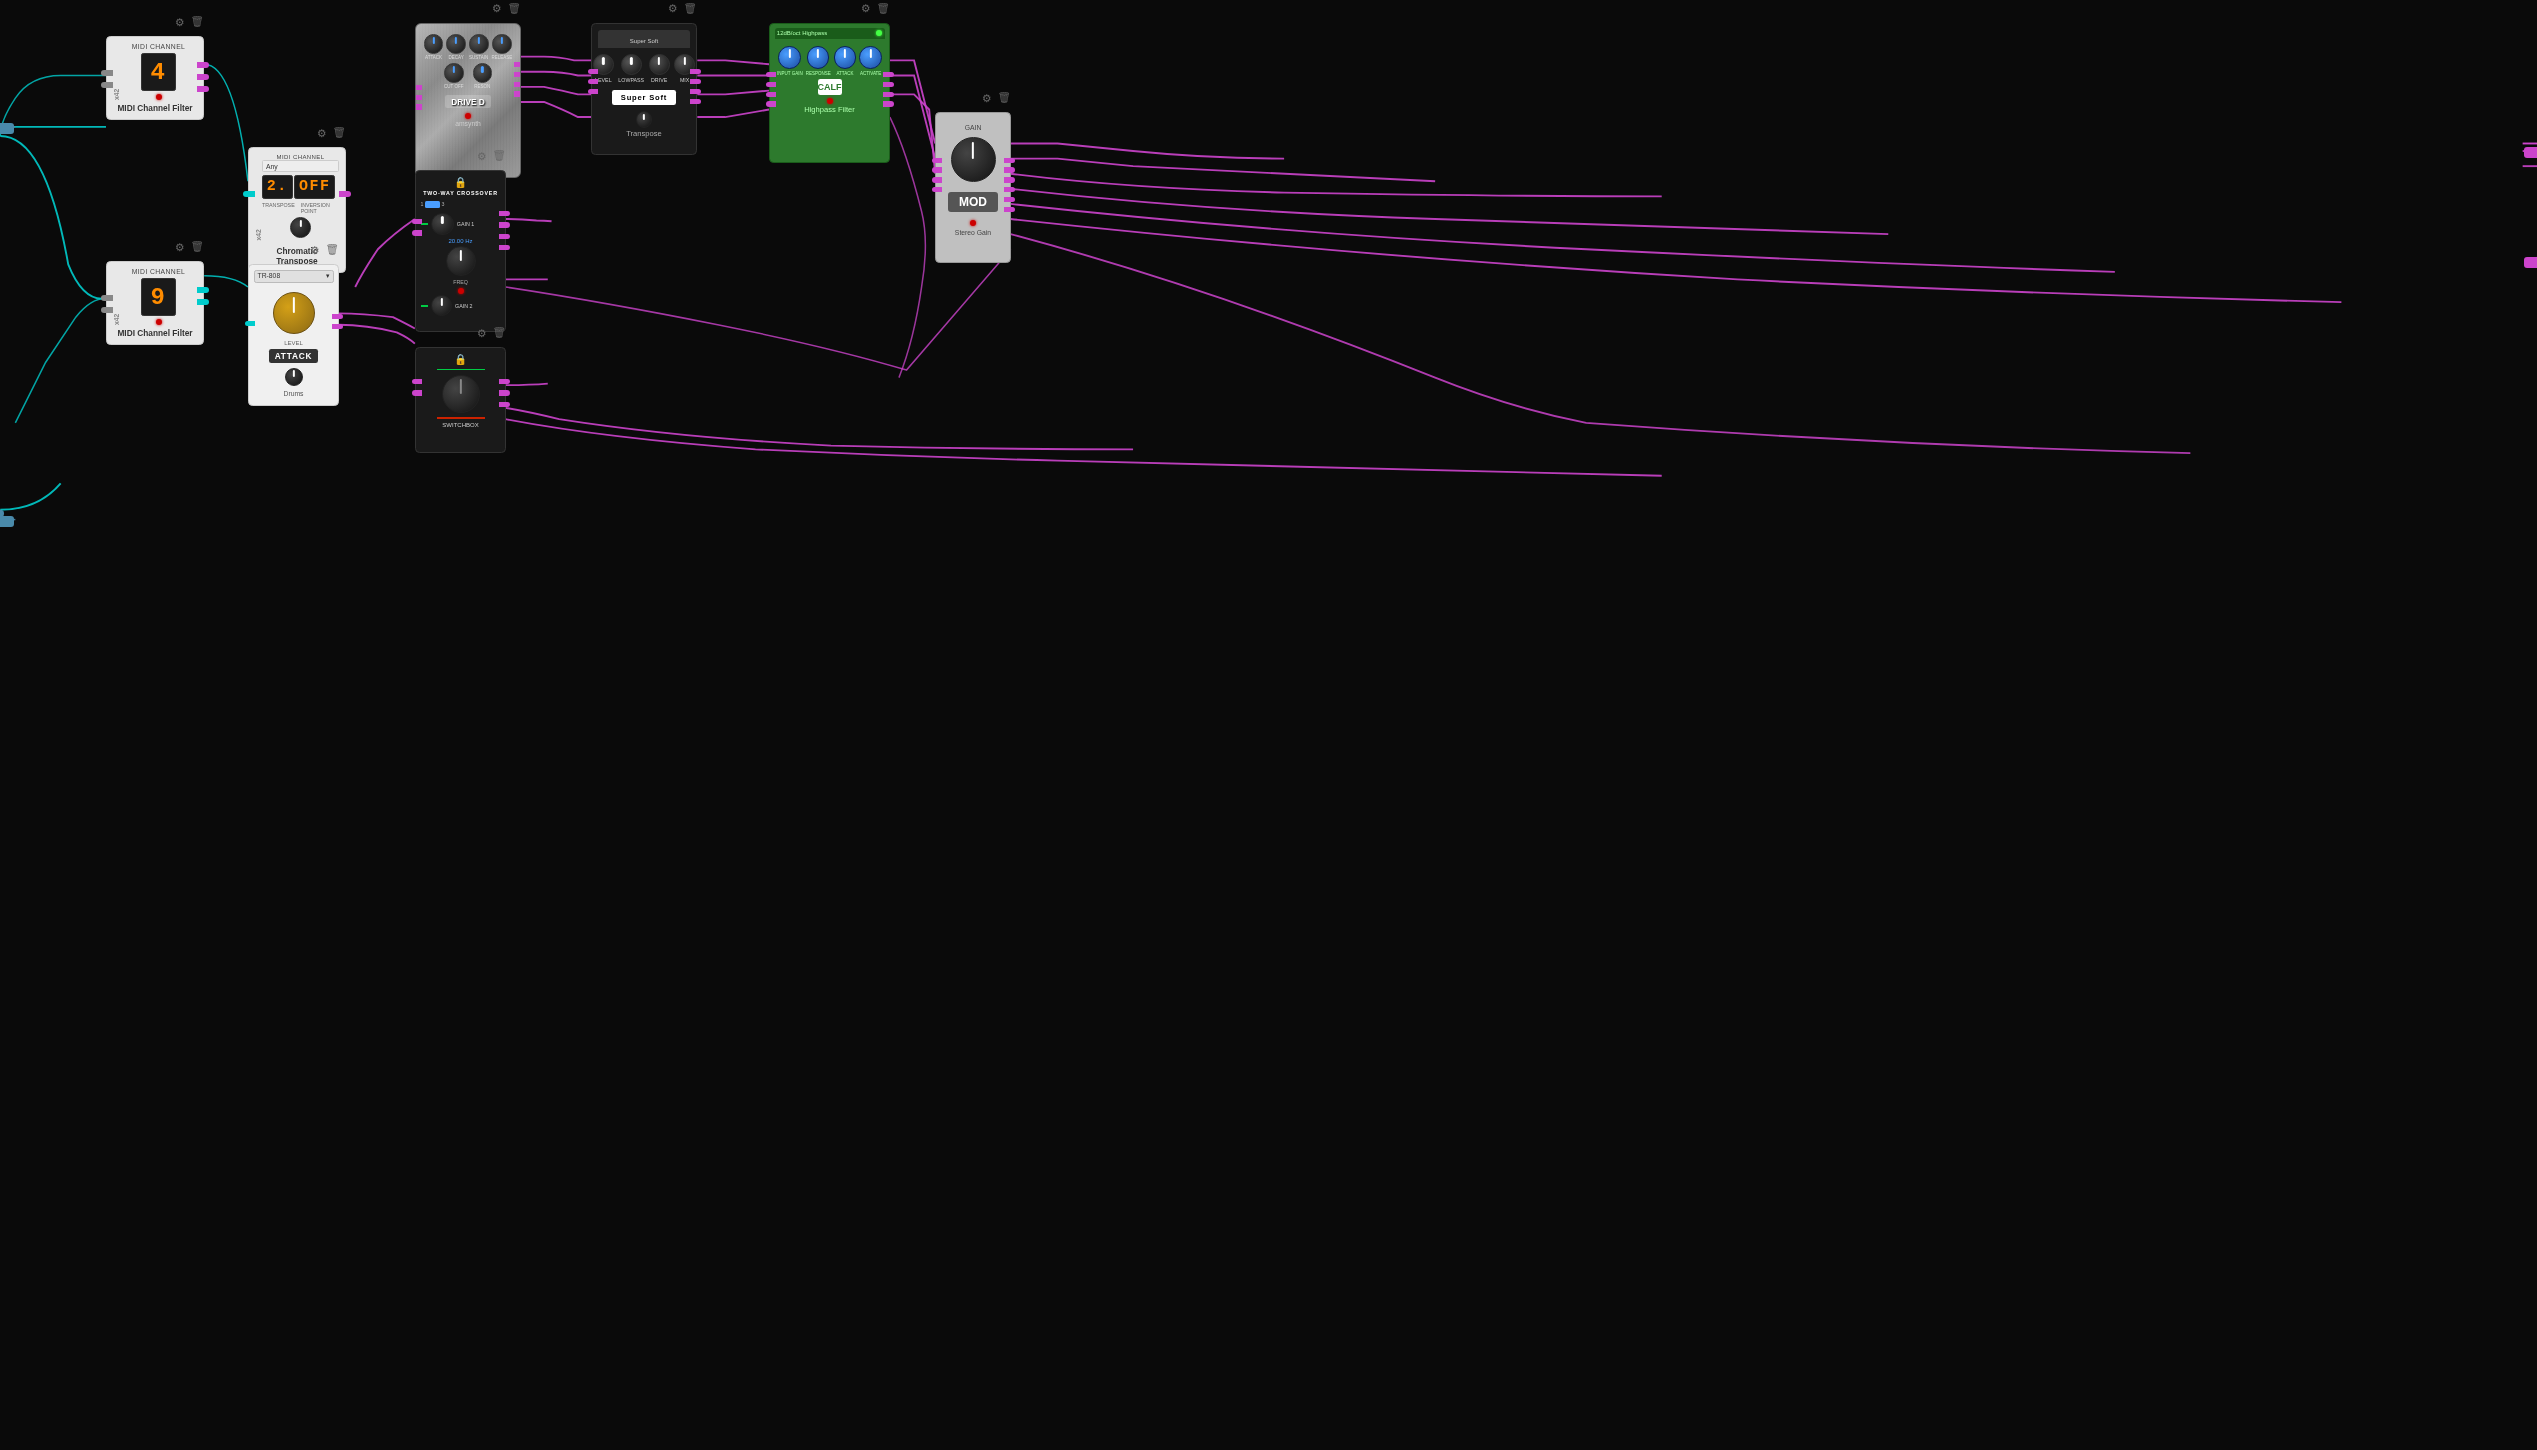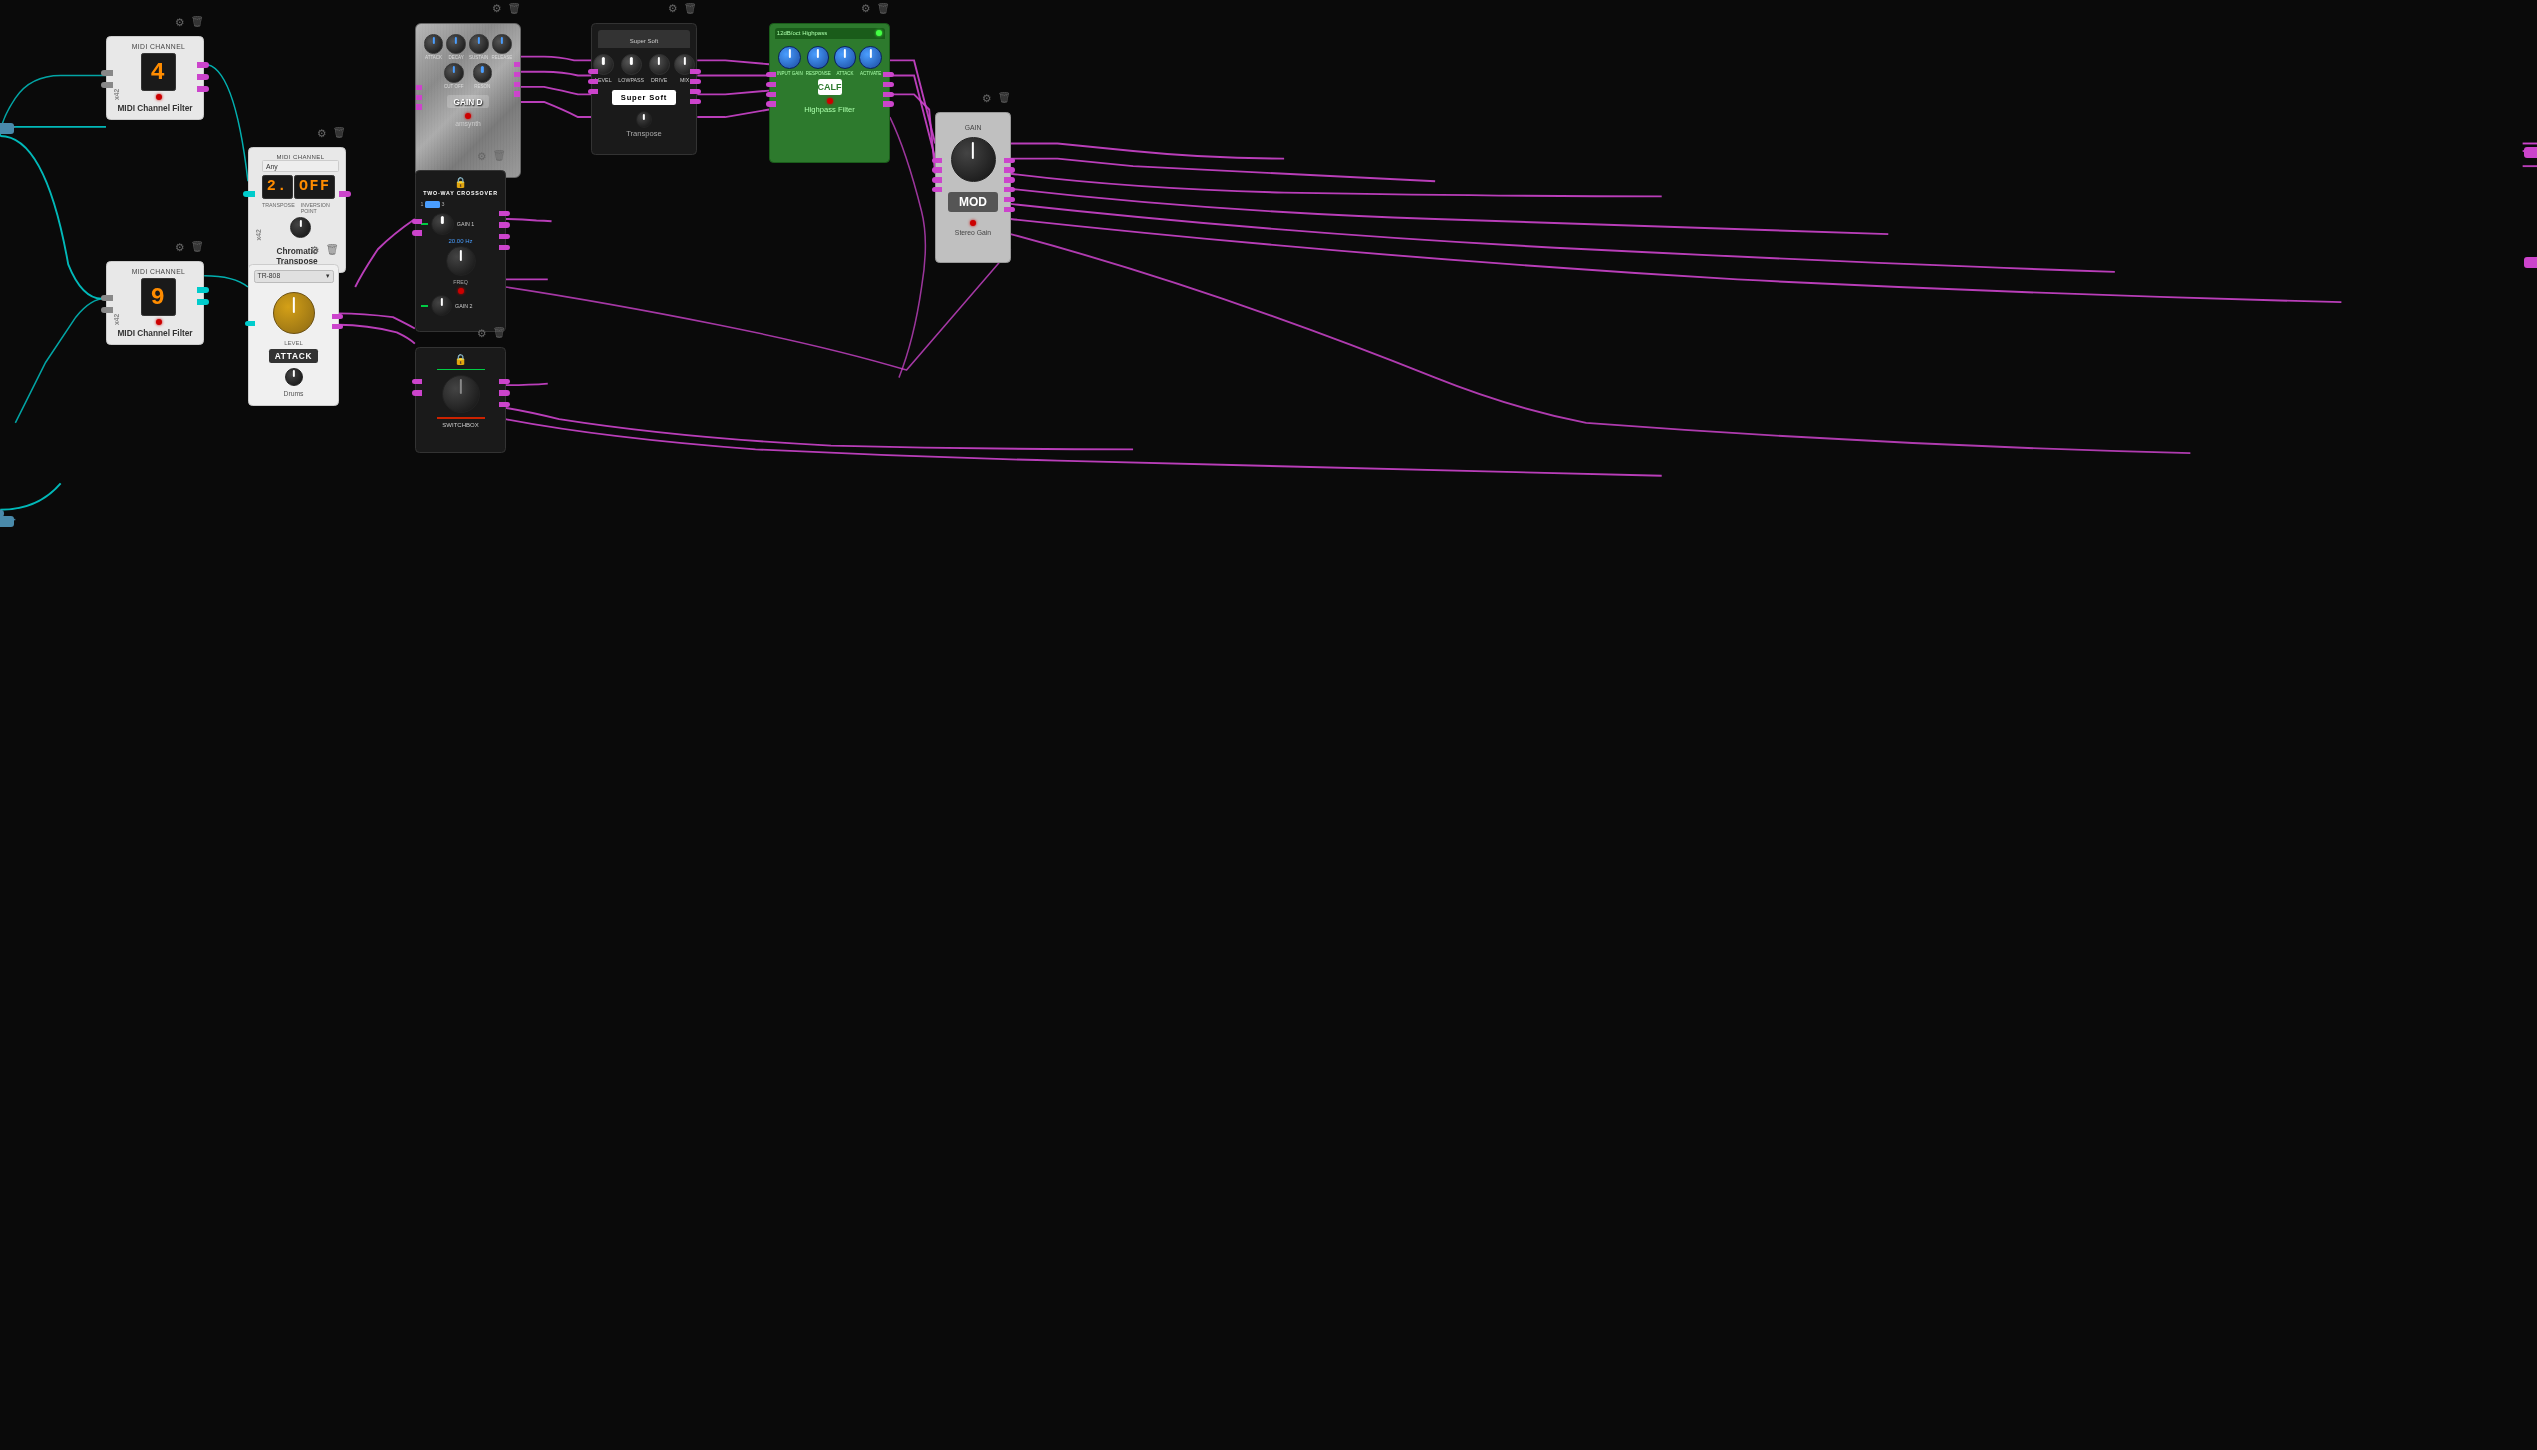--- a/index.html
+++ b/index.html
@@ -471,21 +471,21 @@
           <div class="knob-label" style="color:#ddd; font-size:4.5px;">CUT OFF</div>
         </div>
         <div class="knob-group">
           <div class="knob knob-black" style="width:19.6px; height:19.6px;">
             <div class="knob-indicator" style="background:#4a9eff;"></div>
           </div>
           <div class="knob-label" style="color:#ddd; font-size:4.5px;">RESON</div>
         </div>
       </div>
 
-      <div class="nick-d-label">GAIN D</div>
+      <div class="nick-d-label">DRIVE D</div>
 
       <div class="led" style="margin:1.5px;"></div>
 
       <div style="font-size:6.8px; color:#ccc;">amsynth</div>
     </div>
 
     <div style="position:absolute; left:-4.5px; top:40%; display:flex; flex-direction:column; gap:4.5px;">
       <div style="width:10.6px; height:5.3px; background:#cc44cc; border-radius:3px 0 0 3px;"></div>
       <div style="width:10.6px; height:5.3px; background:#cc44cc; border-radius:3px 0 0 3px;"></div>
       <div style="width:10.6px; height:5.3px; background:#cc44cc; border-radius:3px 0 0 3px;"></div>

